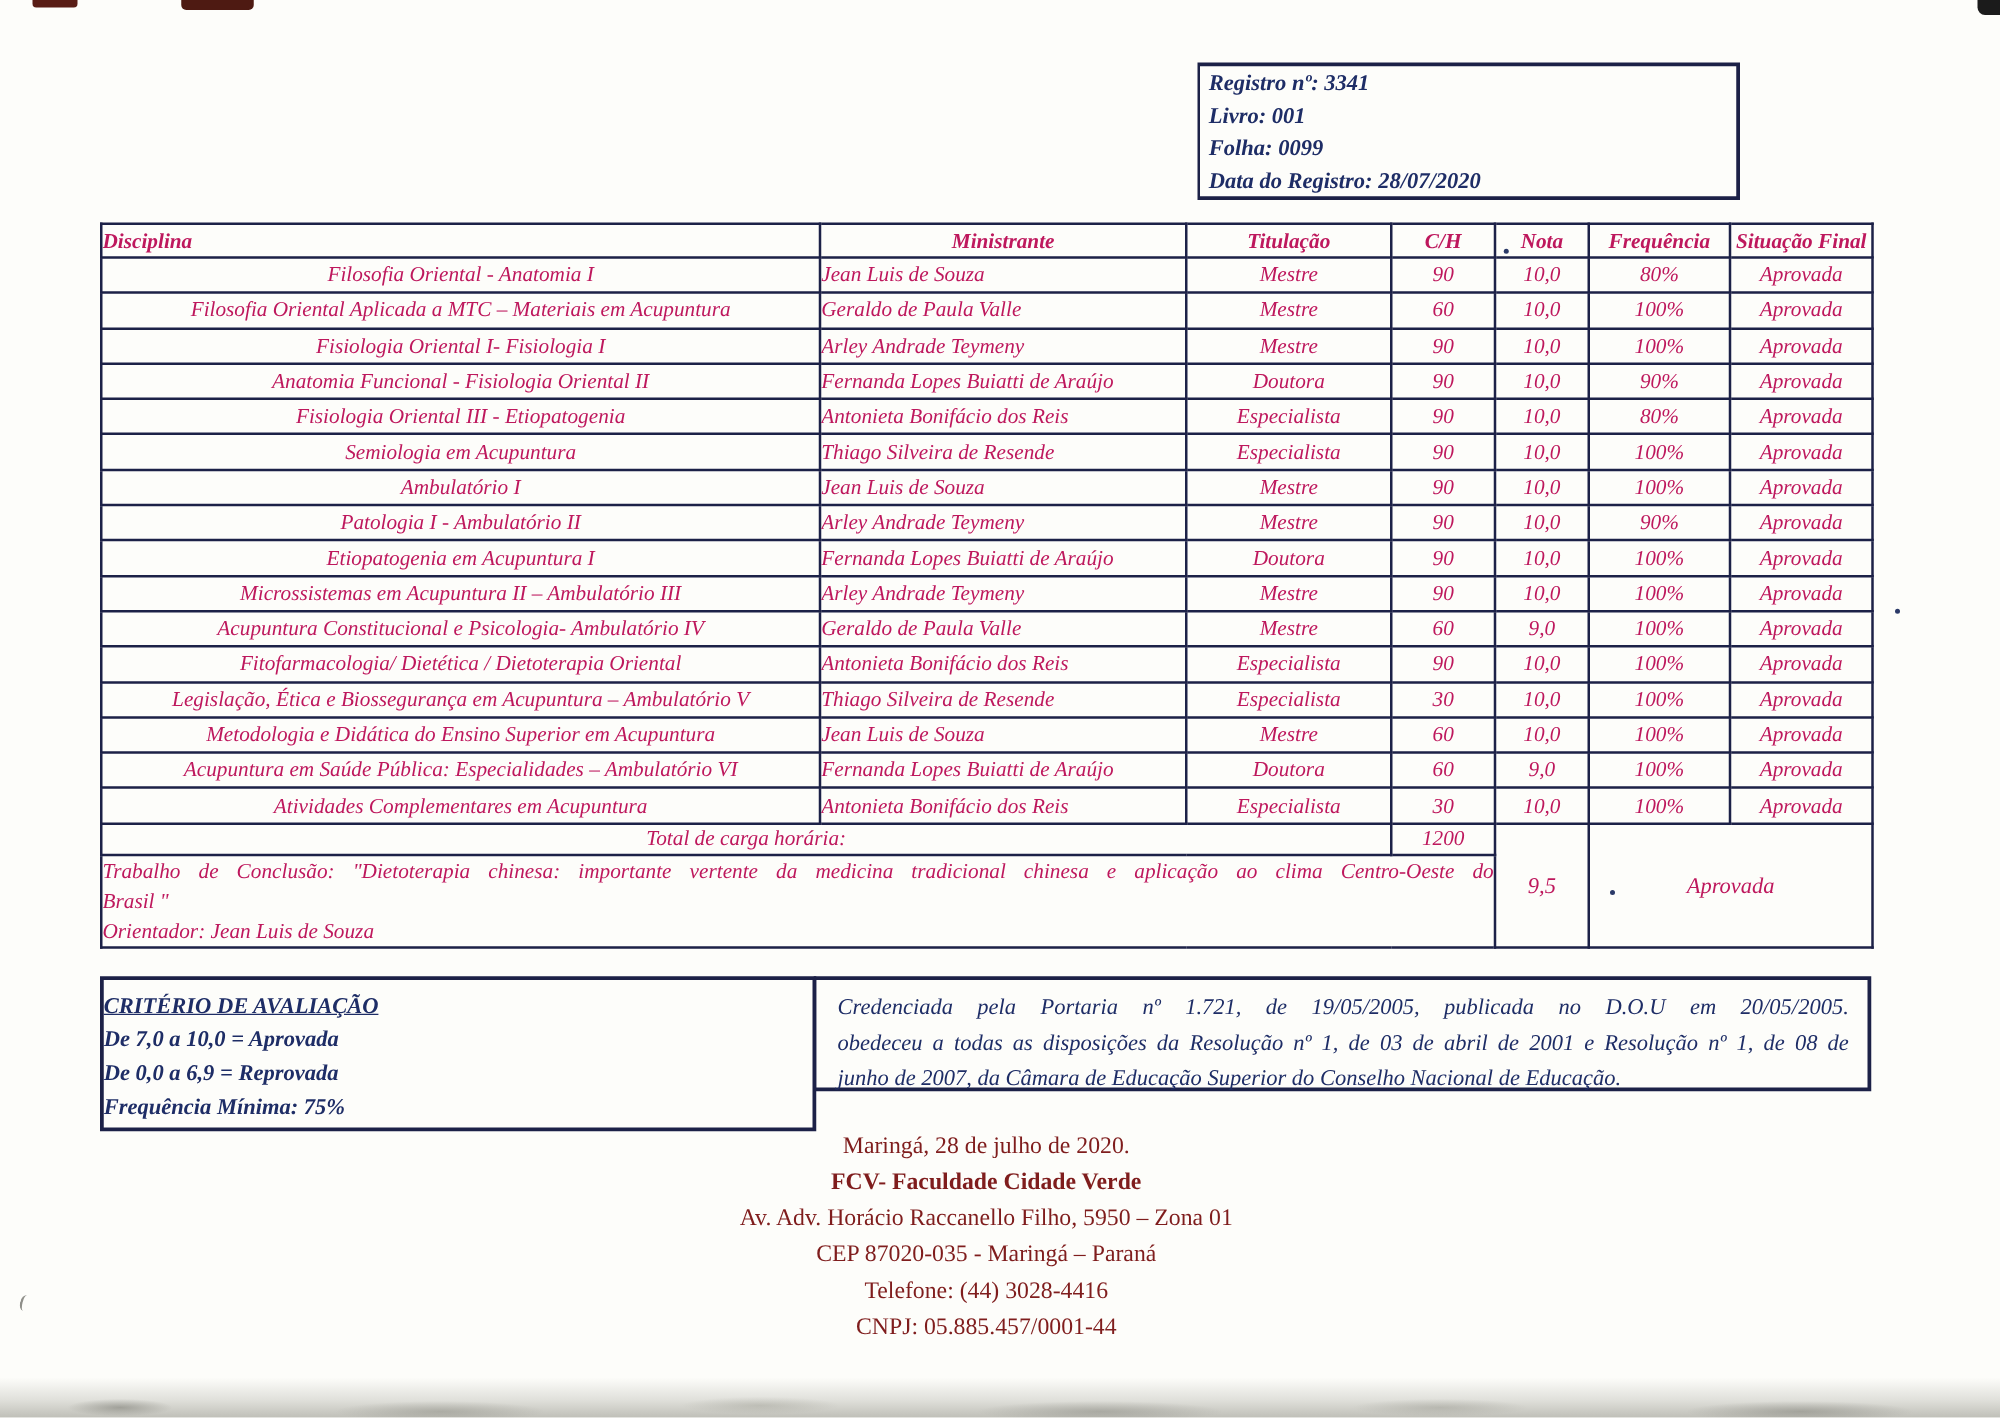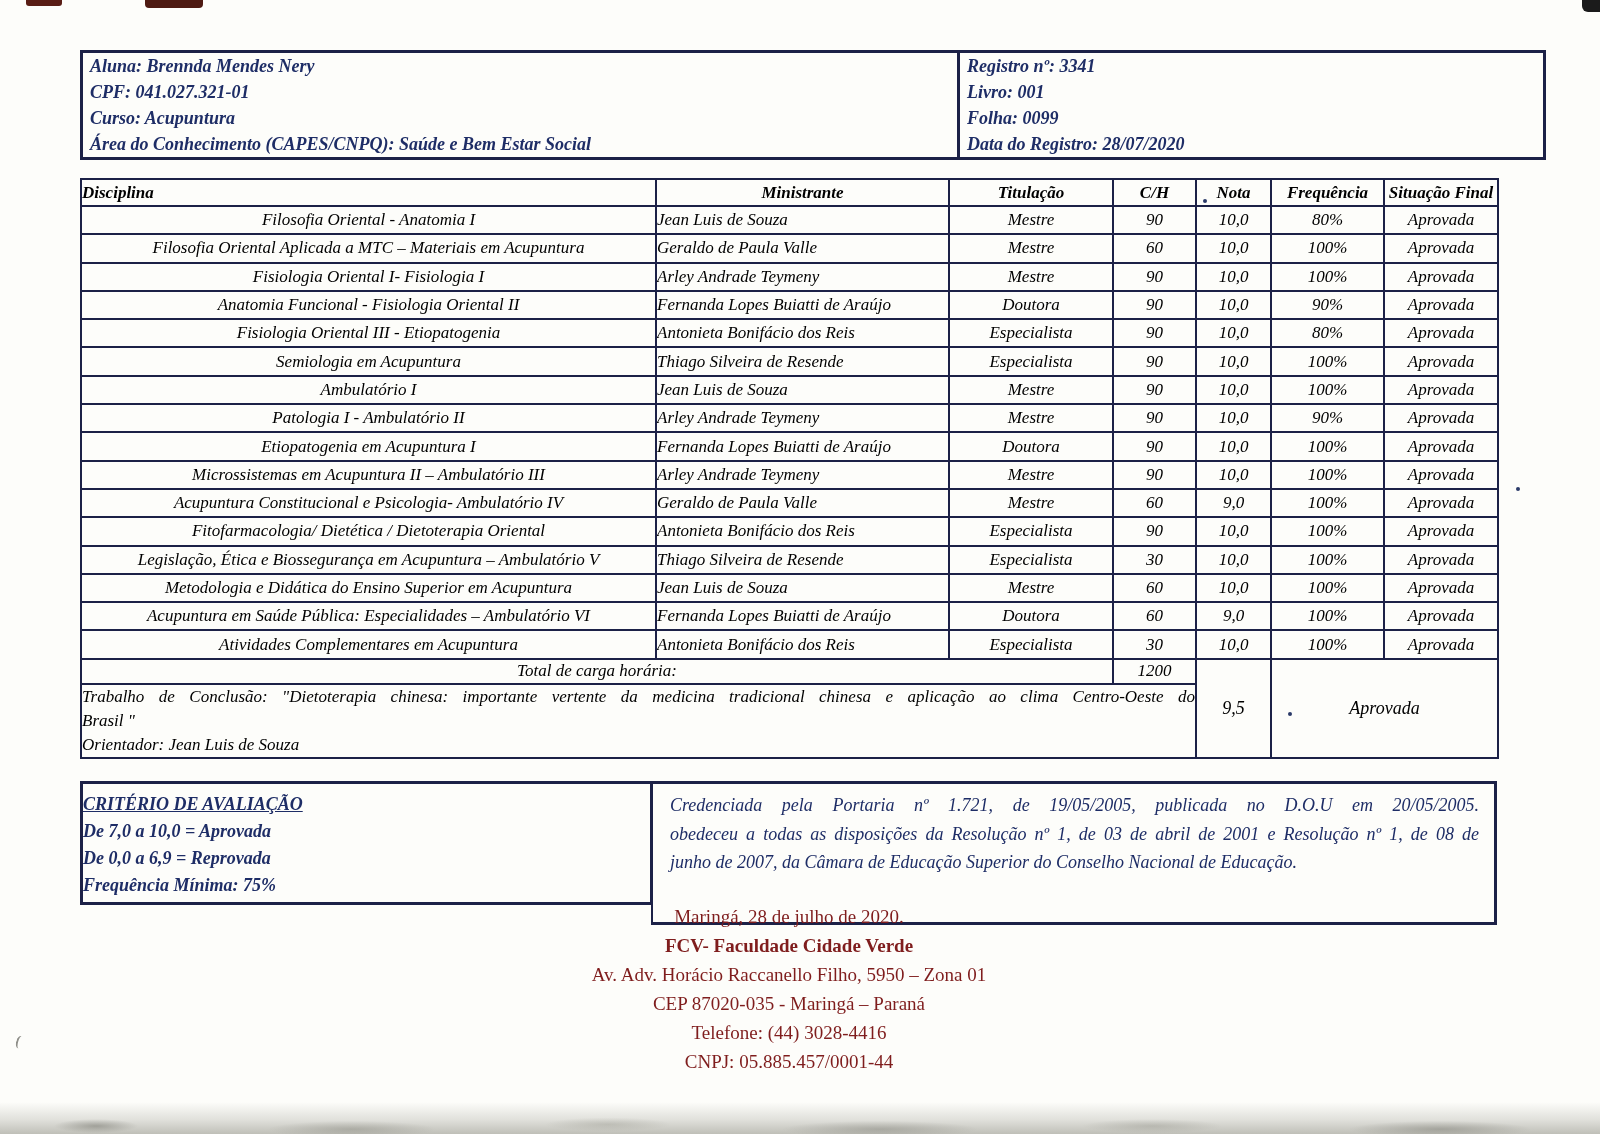--- a/index.html
+++ b/index.html
@@ -30,27 +30,27 @@
       radial-gradient(130px 12px at 90% 85%, rgba(125,125,117,.5), transparent 70%),
       linear-gradient(to bottom, rgba(220,220,214,0) 0%, rgba(190,190,182,.45) 55%, rgba(165,165,156,.7) 100%);
   }
   
   .hdr-box {
     position:absolute; top:50px; height:110px;
     border:3px solid #1c2147; box-sizing:border-box;
     font-style:italic; font-weight:bold; font-size:18px;
   }
   .hdr-left  { left:80px;  width:880px; }
-  .hdr-right { left:958px; width:588px; border-left:2px solid #1c2147; }
+  .hdr-right { left:958px; width:434px; border-left:2px solid #1c2147; }
   .hdr-line { height:26px; line-height:26px; padding-left:7px; white-space:nowrap; }
   
   table.grades {
     position:absolute; left:80px; top:178px; width:1417px;
     border-collapse:collapse; table-layout:fixed;
-    font-style:italic; font-size:17px; color:#000000;
+    font-style:italic; font-size:17px; color:#be185d;
   }
   table.grades th, table.grades td {
     border:2px solid #1c2147; padding:0; overflow:hidden; white-space:nowrap;
     box-sizing:border-box;
   }
   table.grades thead tr { height:27px; }
   table.grades tbody tr.grade-tr { height:28.3px; }
   th.th-disc { text-align:left; padding-left:6px; }
   table.grades th { font-weight:bold; font-size:17px; }
   .td-disc { text-align:center; padding-left:6px; }
@@ -63,21 +63,21 @@
   .big-val { font-size:18px; text-align:center; }
   
   .crit-box {
     position:absolute; left:80px; top:781px; width:573px; height:124px;
     border:3px solid #1c2147; box-sizing:border-box;
     font-style:italic; font-weight:bold; font-size:18px; text-align:left;
   }
   .crit-title { margin-top:7px; text-decoration:underline; height:27px; line-height:27px; }
   .crit-line { height:27px; line-height:27px; }
   .accr-box {
-    position:absolute; left:651px; top:781px; width:846px; height:144px;
+    position:absolute; left:651px; top:781px; width:846px; height:92px;
     border:3px solid #1c2147; border-left:2px solid #1c2147; box-sizing:border-box;
     font-style:italic; font-size:18px; padding:7px 15px 0 17px;
   }
   .accr-line { line-height:28.5px; }
   .accr-just { text-align:justify; text-align-last:justify; }
   
   .footer {
     position:absolute; left:0; top:902px; width:1578px;
     text-align:center; font-style:normal; font-size:19px; color:#7f1d1d;
   }
@@ -91,26 +91,20 @@
 
   <div class="art art-top1"></div>
   <div class="art art-top2"></div>
   <div class="art art-topright"></div>
   <div class="art art-dot art-dot1"></div>
   <div class="art art-dot art-dot2"></div>
   <div class="art art-dot art-dot3"></div>
   <div class="art art-leftmark"></div>
   <div class="bottom-band"></div>
 
-  <div class="hdr-box hdr-left">
-    <div class="hdr-line">Aluna: Brennda Mendes Nery</div>
-    <div class="hdr-line">CPF: 041.027.321-01</div>
-    <div class="hdr-line">Curso: Acupuntura</div>
-    <div class="hdr-line">Área do Conhecimento (CAPES/CNPQ): Saúde e Bem Estar Social</div>
-  </div>
 
   <div class="hdr-box hdr-right">
     <div class="hdr-line">Registro nº:  3341</div>
     <div class="hdr-line">Livro: 001</div>
     <div class="hdr-line">Folha: 0099</div>
     <div class="hdr-line">Data do Registro: 28/07/2020</div>
   </div>
 
   <table class="grades">
     <colgroup>

